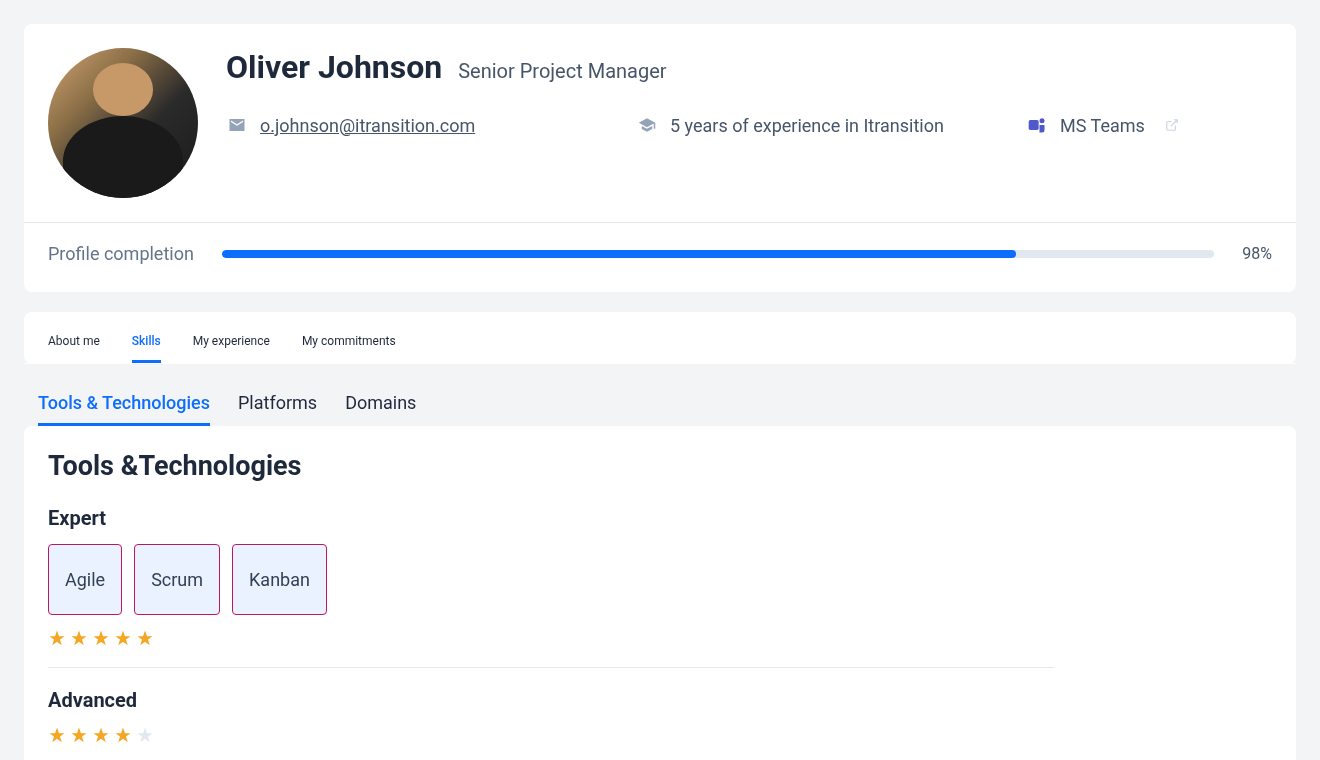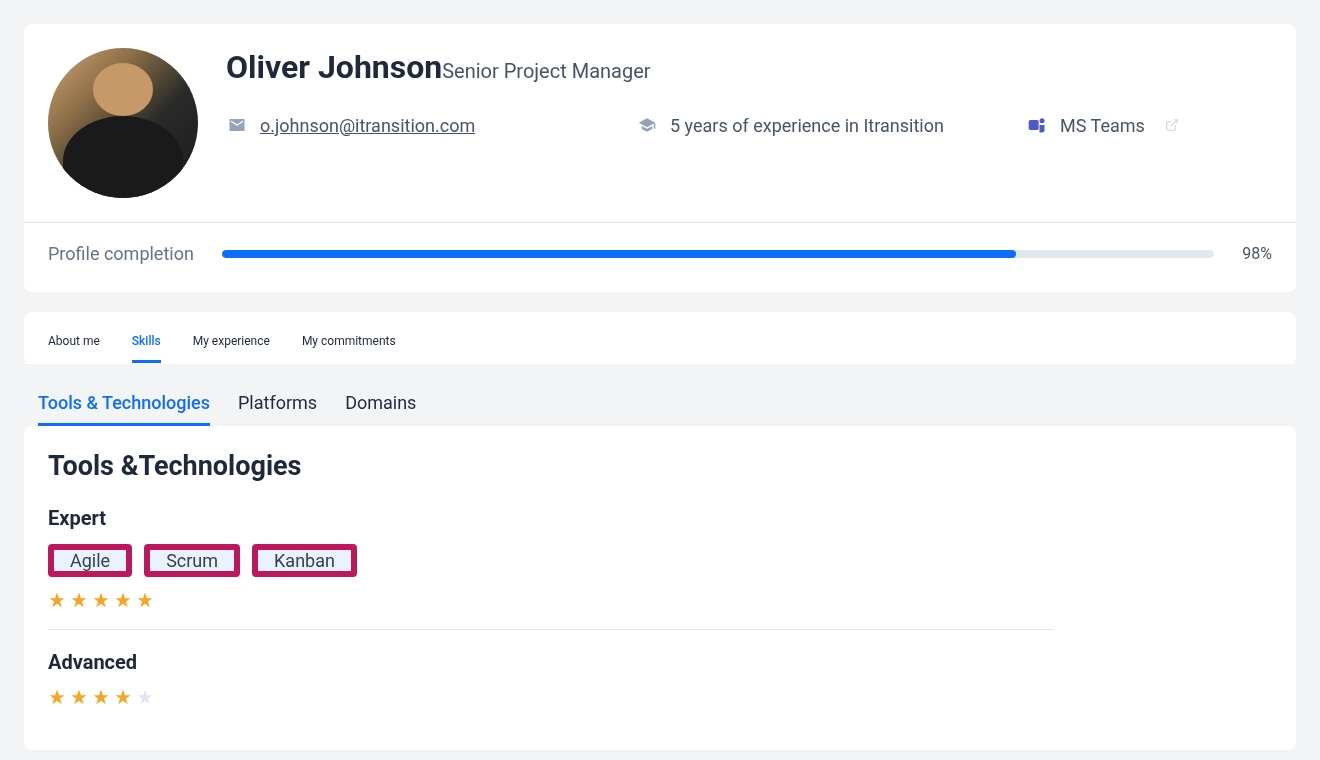--- a/index.html
+++ b/index.html
@@ -54,20 +54,21 @@
       height: 60%;
       background: #1a1a1a;
       border-radius: 50% 50% 0 0;
     }
     .profile-info {
       flex: 1;
     }
     .name-row {
       display: flex;
       align-items: baseline;
+      gap: 16px;
       margin-bottom: 28px;
     }
     .name {
       font-size: 32px;
       font-weight: 700;
       color: #1e293b;
     }
     .role {
       font-size: 20px;
       color: #475569;
@@ -194,23 +195,23 @@
       margin-bottom: 14px;
     }
     .skill-tags {
       display: flex;
       gap: 12px;
       flex-wrap: wrap;
       margin-bottom: 14px;
     }
     .skill-tag {
       background: #eaf2ff;
-      border: 6px solid #be185d;
+      border: 1px solid #be185d;
       border-radius: 4px;
-      padding: 0 16px;
+      padding: 24px 16px;
       font-size: 18px;
       color: #334155;
     }
     .stars {
       display: flex;
       gap: 4px;
     }
     .star {
       width: 18px;
       height: 18px;

